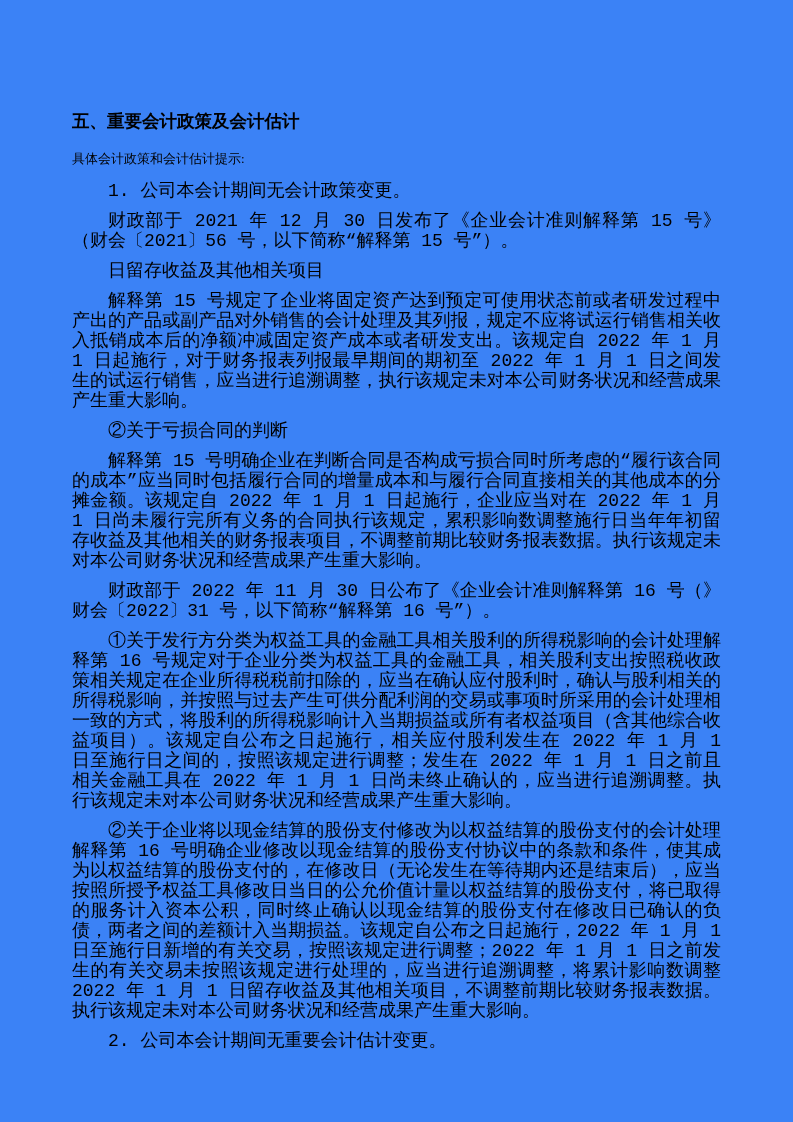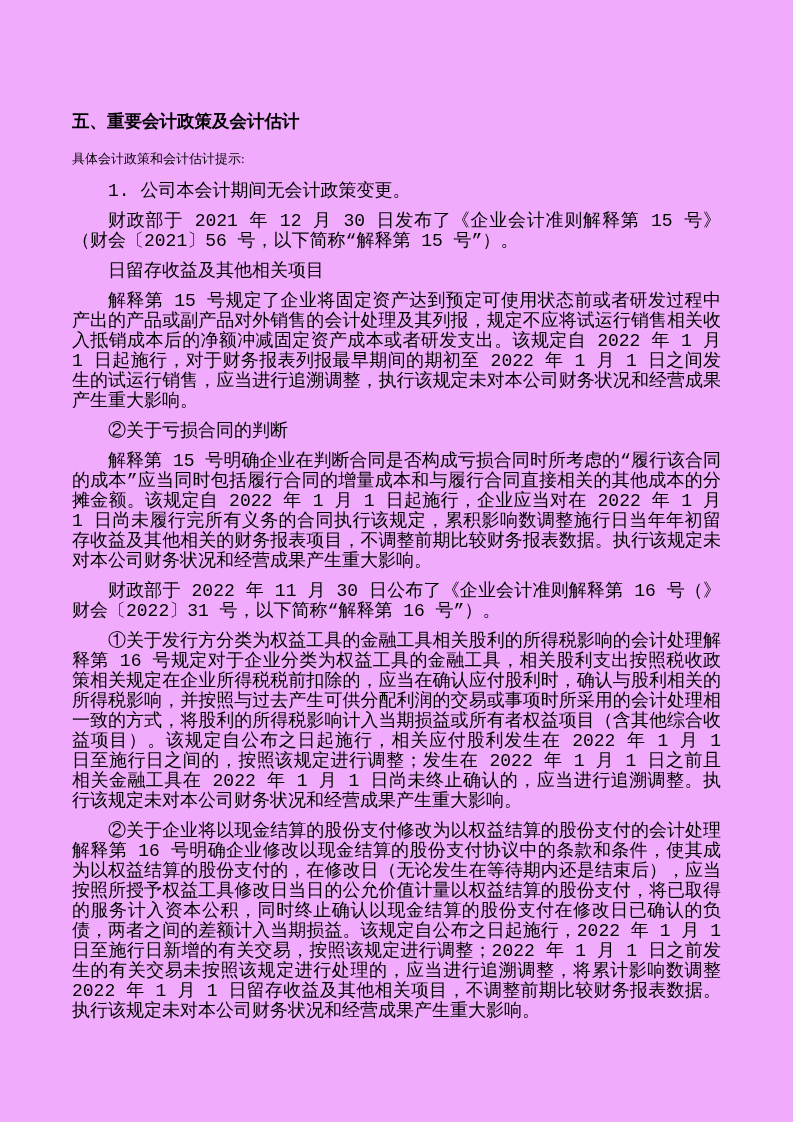--- a/index.html
+++ b/index.html
@@ -12,21 +12,21 @@
     height: 1122px;
     overflow: hidden;
     color: #000000;
     font-family: "Liberation Serif", "DejaVu Serif", serif;
   }
   .page {
     box-sizing: border-box;
     width: 793px;
     height: 1122px;
     padding: 110px 72px 0 72px;
-    background: #f0abfc;
+    background: #3b82f6;
   }
   .doc-title {
     margin: 0 0 19px 0;
     font-size: 17.5px;
     line-height: 22px;
     font-weight: bold;
     font-family: "Liberation Serif", "DejaVu Serif", serif;
     text-align: left;
   }
   .intro {
@@ -65,13 +65,14 @@
 
   <p class="para">解释第 15 号明确企业在判断合同是否构成亏损合同时所考虑的“履行该合同的成本”应当同时包括履行合同的增量成本和与履行合同直接相关的其他成本的分摊金额。该规定自 2022 年 1 月 1 日起施行，企业应当对在 2022 年 1 月 1 日尚未履行完所有义务的合同执行该规定，累积影响数调整施行日当年年初留存收益及其他相关的财务报表项目，不调整前期比较财务报表数据。执行该规定未对本公司财务状况和经营成果产生重大影响。</p>
 
 
   <p class="para">财政部于 2022 年 11 月 30 日公布了《企业会计准则解释第 16 号（》财会〔2022〕31 号，以下简称“解释第 16 号”）。</p>
 
   <p class="para">①关于发行方分类为权益工具的金融工具相关股利的所得税影响的会计处理解释第 16 号规定对于企业分类为权益工具的金融工具，相关股利支出按照税收政策相关规定在企业所得税税前扣除的，应当在确认应付股利时，确认与股利相关的所得税影响，并按照与过去产生可供分配利润的交易或事项时所采用的会计处理相一致的方式，将股利的所得税影响计入当期损益或所有者权益项目（含其他综合收益项目）。该规定自公布之日起施行，相关应付股利发生在 2022 年 1 月 1 日至施行日之间的，按照该规定进行调整；发生在 2022 年 1 月 1 日之前且相关金融工具在 2022 年 1 月 1 日尚未终止确认的，应当进行追溯调整。执行该规定未对本公司财务状况和经营成果产生重大影响。</p>
 
   <p class="para">②关于企业将以现金结算的股份支付修改为以权益结算的股份支付的会计处理解释第 16 号明确企业修改以现金结算的股份支付协议中的条款和条件，使其成为以权益结算的股份支付的，在修改日（无论发生在等待期内还是结束后），应当按照所授予权益工具修改日当日的公允价值计量以权益结算的股份支付，将已取得的服务计入资本公积，同时终止确认以现金结算的股份支付在修改日已确认的负债，两者之间的差额计入当期损益。该规定自公布之日起施行，2022 年 1 月 1 日至施行日新增的有关交易，按照该规定进行调整；2022 年 1 月 1 日之前发生的有关交易未按照该规定进行处理的，应当进行追溯调整，将累计影响数调整 2022 年 1 月 1 日留存收益及其他相关项目，不调整前期比较财务报表数据。执行该规定未对本公司财务状况和经营成果产生重大影响。</p>
 
+  <p class="para">2. 公司本会计期间无重要会计估计变更。</p>
 </div>
 
 </body></html>

